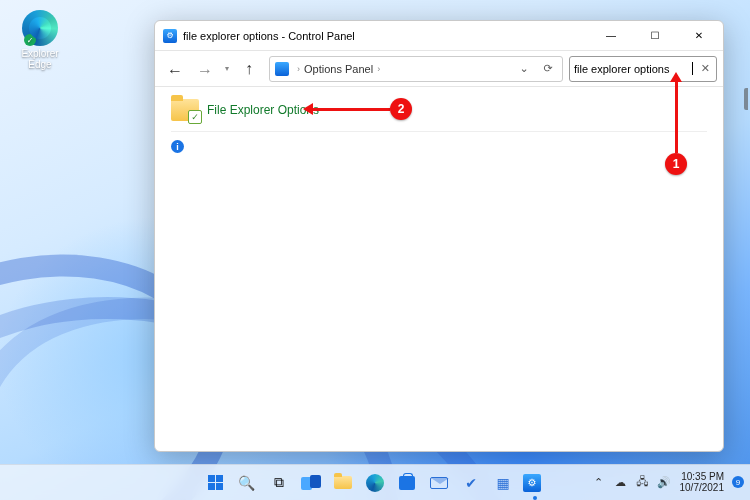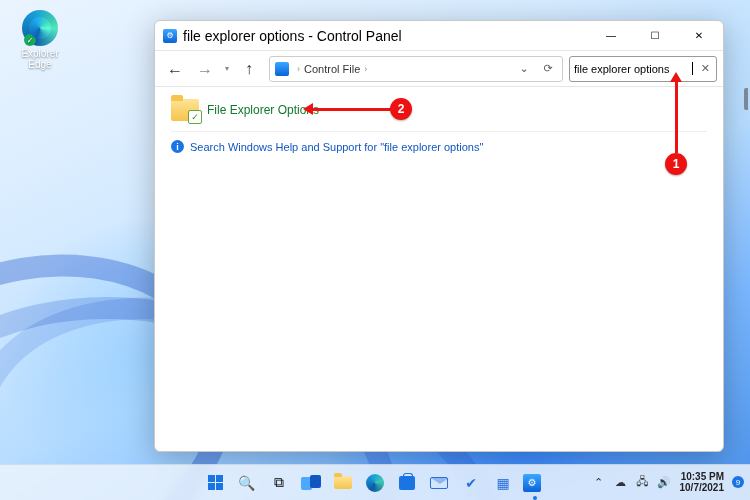--- a/index.html
+++ b/index.html
@@ -35,21 +35,21 @@
   .window {
     position: absolute; left: 154px; top: 20px; width: 570px; height: 432px;
     background: #fff; border: 1px solid #c9c9c9; border-radius: 6px;
     box-shadow: 0 6px 30px rgba(0,0,0,0.25); display:flex; flex-direction:column;
   }
   .titlebar { height: 30px; display:flex; align-items:center; padding: 0 2px 0 8px; border-bottom: 1px solid #e5e5e5; }
   .cp-ico { width:14px; height:14px; border-radius:2px;
     background: linear-gradient(#3aa8ff,#0a62d8);
     display:flex; align-items:center; justify-content:center; font-size:8px; color:#fff; margin-right:6px;
   }
-  .title-text { font-size: 14px; color:#000; }
+  .title-text { font-size: 11px; color:#000; }
   .winbtns { margin-left:auto; display:flex; }
   .winbtn { width:44px; height:30px; display:flex; align-items:center; justify-content:center; color:#000; }
   .winbtn svg, .winbtn .glyph { font-size:10px; }
 
   .toolbar { height: 36px; display:flex; align-items:center; padding: 0 6px; gap:2px; border-bottom: 1px solid #e5e5e5; }
   .navbtn { width:28px; height:28px; display:flex; align-items:center; justify-content:center; color:#888; border-radius:4px; }
   .navbtn.enabled { color:#333; }
   .chev-down { font-size:8px; color:#888; padding:0 4px; }
   .addr {
     flex:1; height:26px; border:1px solid #ccc; border-radius:3px;
@@ -112,21 +112,21 @@
   .store-ico::before { content:""; position:absolute; top:-3px; left:4px; width:8px; height:4px; border:1px solid #1b74e4; border-bottom:none; border-radius:3px 3px 0 0; }
   .active-dot { position:absolute; bottom:-4px; left:50%; transform:translateX(-50%); width:4px; height:4px; border-radius:50%; background:#1b74e4; }
   .mail-ico { width:18px; height:12px; border:1.5px solid #2a6fd6; border-radius:2px; position:relative; }
   .mail-ico::after { content:""; position:absolute; left:0; right:0; top:0; height:0; border-left:9px solid transparent; border-right:9px solid transparent; border-top:6px solid #2a6fd6; opacity:.4; }
   .widget-ico { position:relative; width:20px; height:16px; }
   .widget-ico .p1 { position:absolute; left:0; top:2px; width:11px; height:13px; background:#4aa8ff; border-radius:2px; }
   .widget-ico .p2 { position:absolute; right:0; top:0; width:11px; height:13px; background:#1156c1; border-radius:2px; }
 
   .systray { position:absolute; right:6px; bottom:0; height:36px; display:flex; align-items:center; gap:8px; font-size:10px; color:#222; }
   .tray-ico { width:14px; text-align:center; font-size:11px; color:#333; }
-  .clock { text-align:right; line-height:1.1;font-weight:bold; }
+  .clock { text-align:right; line-height:1.1; }
   .notif-dot { width:12px; height:12px; border-radius:50%; background:#1b74e4; color:#fff; font-size:8px; display:flex; align-items:center; justify-content:center; }
 
   .overflow-indicator { position:absolute; right:2px; top:88px; width:4px; height:22px; background:#555; border-radius:2px 0 0 2px; opacity:.6; }
 </style>
 </head>
 <body>
 
 <div class="desktop">
   <div class="wave w1"></div>
     <div class="wave w2"></div>
@@ -161,21 +161,21 @@
 
     <div class="toolbar">
       <div class="navbtn enabled" title="Back">←</div>
       <div class="navbtn" title="Forward">→</div>
       <span class="chev-down" title="Recent locations">▾</span>
       <div class="navbtn enabled" title="Up">↑</div>
 
       <div class="addr">
         <span class="cp-mini"></span>
         <span class="crumb-sep">›</span>
-        <span>Control File</span>
+        <span>Options Panel</span>
         <span class="crumb-sep">›</span>
         <div class="dropbtn" title="Show address dropdown">⌄</div>
         <div class="refresh" title="Refresh">⟳</div>
       </div>
 
       <div class="search">
         <input value="file explorer options" style="">
         <span class="caret"></span>
         <span class="clear">✕</span>
       </div>
@@ -184,21 +184,20 @@
     <div class="content">
       <div class="result">
         <span class="folder-ico">
           <span class="folder-check">✓</span>
         </span>
         <span class="result-label">File Explorer Options</span>
       </div>
       <hr class="sep">
       <div class="help-link">
         <span class="info-dot">i</span>
-        <span>Search Windows Help and Support for "file explorer options"</span>
       </div>
     </div>
   </div>
 
   <div class="badge" style="left:665px; top:153px;">1</div>
   <div class="arrow vert" style="left:675px; top:80px; height:73px;"></div>
   <div class="arrow-head ah-up" style="left:670px; top:72px;"></div>
 
   <div class="badge" style="left:390px; top:98px;">2</div>
   <div class="arrow horiz" style="left:312px; top:108px; width:78px;"></div>

